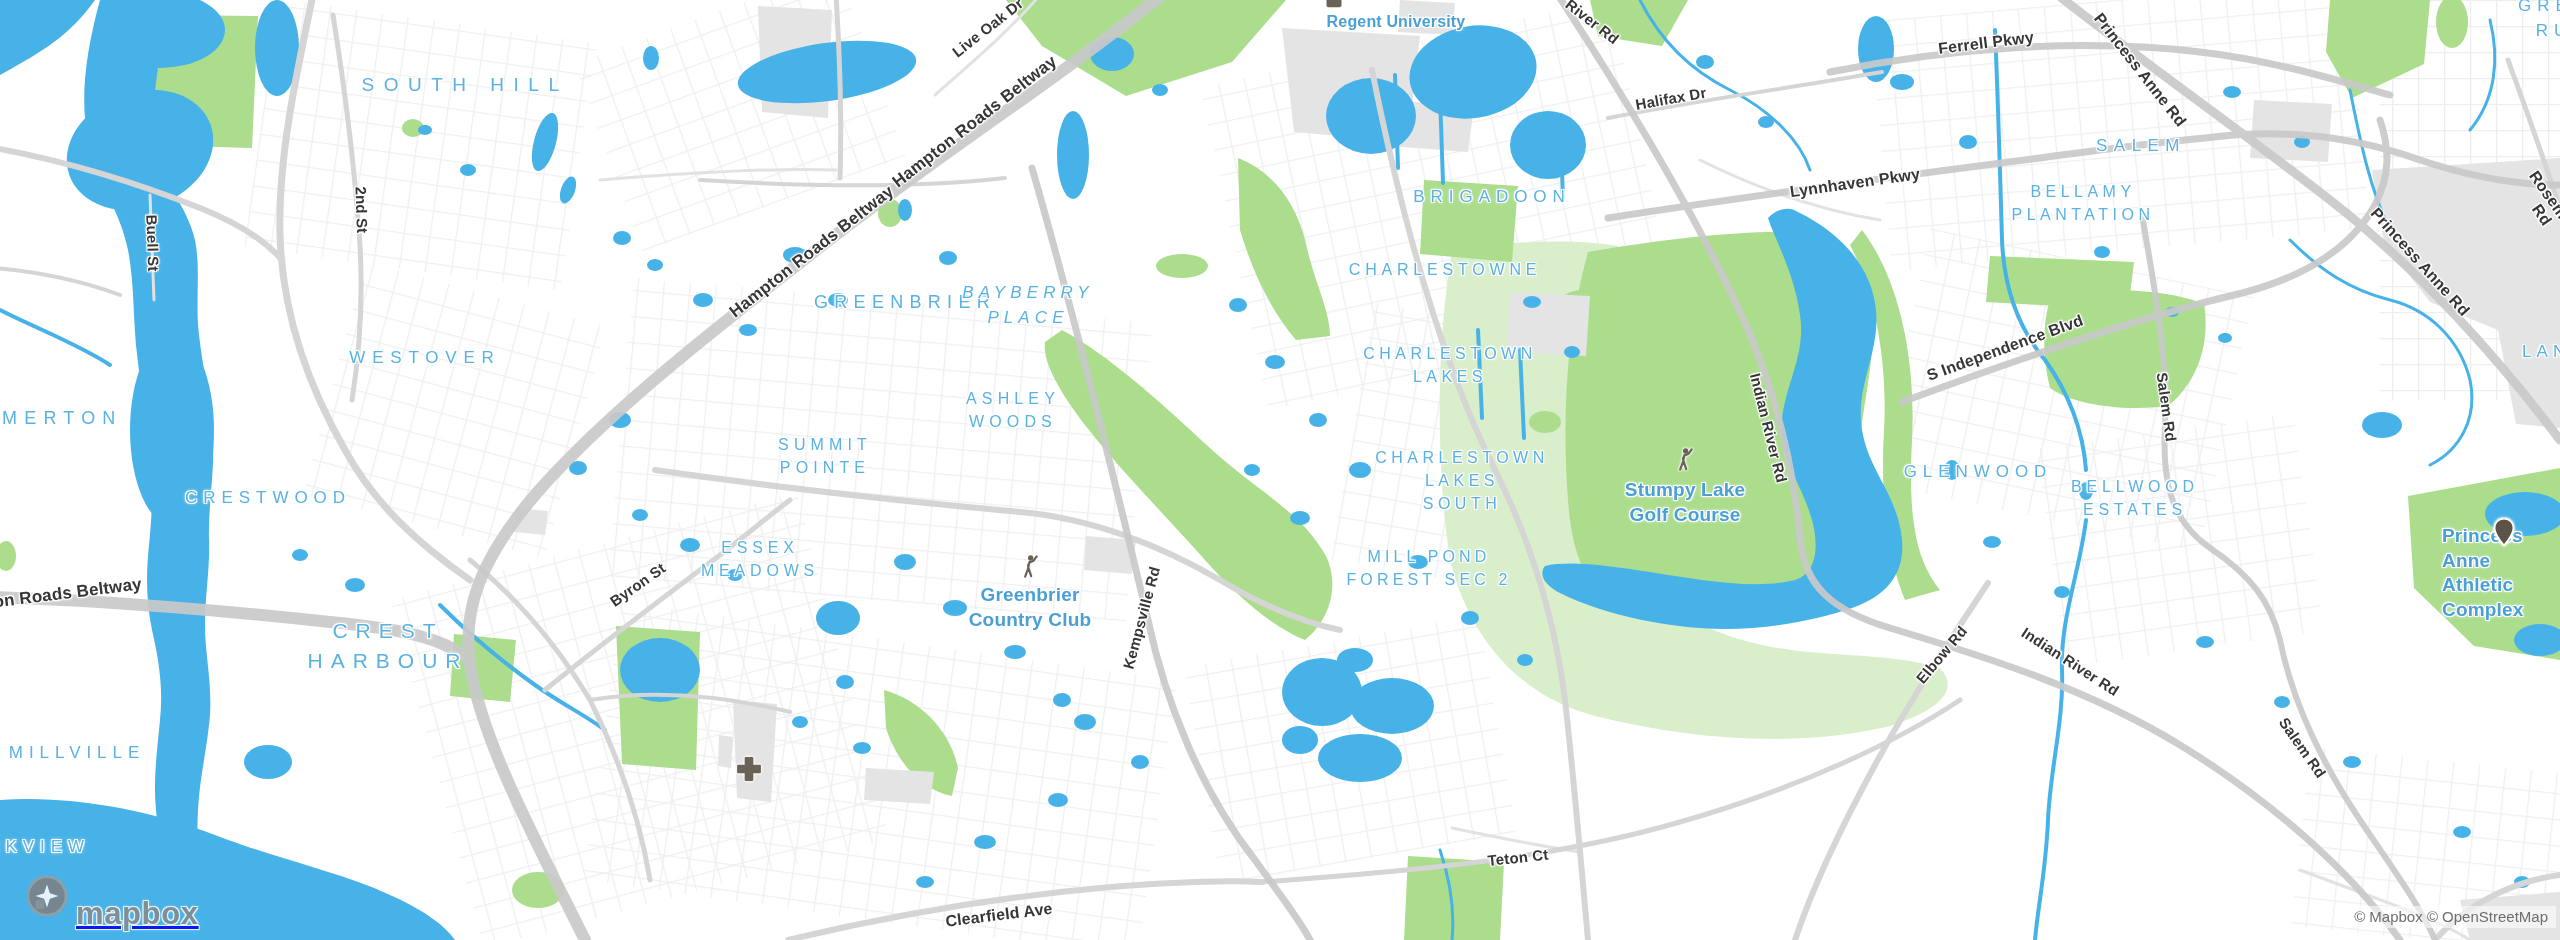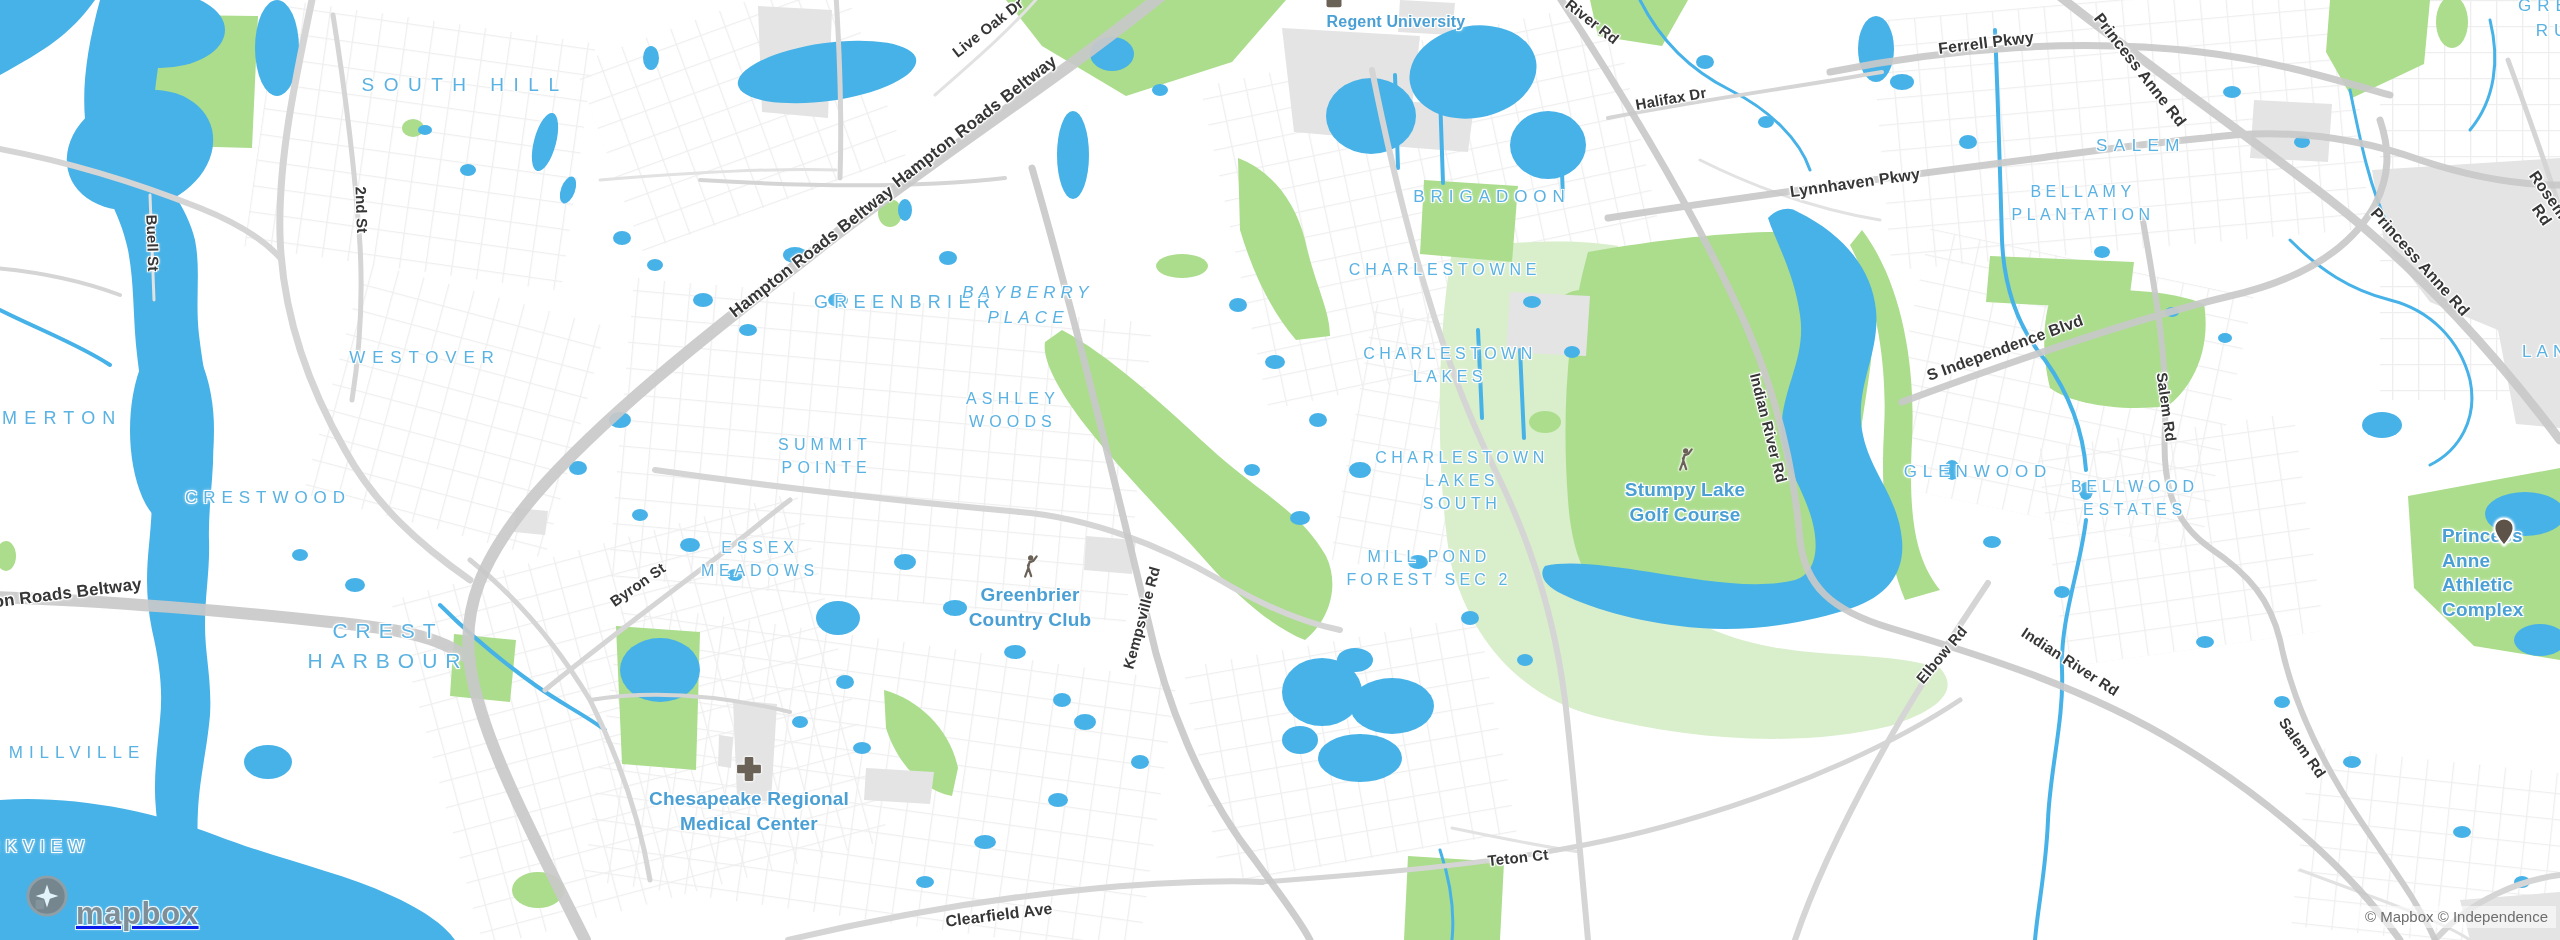--- a/index.html
+++ b/index.html
@@ -278,21 +278,21 @@
       <div class="lbl area" style="left: 268px; top: 498px; font-size: 17px; letter-spacing: 0.35em; transform: translate(-50%, -50%) rotate(0deg); text-align: center;">CRESTWOOD</div>
       <div class="lbl area" style="left: 388px; top: 646px; font-size: 21px; letter-spacing: 0.38em; transform: translate(-50%, -50%) rotate(0deg);">CREST
 HARBOUR</div>
       <div class="lbl area" style="left: 77px; top: 753px; font-size: 17px; letter-spacing: 0.35em; transform: translate(-50%, -50%) rotate(0deg);">MILLVILLE</div>
       <div class="lbl area la" style="left: -46px; top: 847px; font-size: 17px; letter-spacing: 0.35em; transform: translate(0px, -50%) rotate(0deg);">PARKVIEW</div>
       <div class="lbl area" style="left: 905px; top: 302px; font-size: 18px; letter-spacing: 0.35em; transform: translate(-50%, -50%) rotate(0deg);">GREENBRIER</div>
       <div class="lbl area" style="left: 1028px; top: 306px; font-size: 17px; letter-spacing: 0.3em; transform: translate(-50%, -50%) rotate(0deg); font-style: italic;">BAYBERRY
 PLACE</div>
       <div class="lbl area" style="left: 1013px; top: 410px; font-size: 16px; letter-spacing: 0.32em; transform: translate(-50%, -50%) rotate(0deg);">ASHLEY
 WOODS</div>
-      <div class="lbl area" style="left: 825px; top: 456px; font-size: 16px; letter-spacing: 0.32em; transform: translate(-50%, -50%) rotate(0deg); text-align: right;">SUMMIT
+      <div class="lbl area" style="left: 825px; top: 456px; font-size: 16px; letter-spacing: 0.32em; transform: translate(-50%, -50%) rotate(0deg);">SUMMIT
 POINTE</div>
       <div class="lbl area" style="left: 760px; top: 559px; font-size: 16px; letter-spacing: 0.3em; transform: translate(-50%, -50%) rotate(0deg);">ESSEX
 MEADOWS</div>
       <div class="lbl area" style="left: 1492px; top: 197px; font-size: 17px; letter-spacing: 0.35em; transform: translate(-50%, -50%) rotate(0deg);">BRIGADOON</div>
       <div class="lbl area" style="left: 1445px; top: 270px; font-size: 16px; letter-spacing: 0.3em; transform: translate(-50%, -50%) rotate(0deg);">CHARLESTOWNE</div>
       <div class="lbl area" style="left: 1450px; top: 365px; font-size: 16px; letter-spacing: 0.28em; transform: translate(-50%, -50%) rotate(0deg);">CHARLESTOWN
 LAKES</div>
       <div class="lbl area" style="left: 1462px; top: 481px; font-size: 16px; letter-spacing: 0.28em; transform: translate(-50%, -50%) rotate(0deg);">CHARLESTOWN
 LAKES
 SOUTH</div>
@@ -336,33 +336,31 @@
       <div class="lbl poi" style="left: 1685px; top: 503px; transform: translate(-50%, -50%) rotate(0deg);">Stumpy Lake
 Golf Course</div>
       <div class="icon-wrap" style="left: 1684px; top: 464px;"><svg width="22" height="29">
           <use href="#sym-golfer"></use>
         </svg></div>
       <div class="lbl poi" style="left: 1030px; top: 608px; transform: translate(-50%, -50%) rotate(0deg);">Greenbrier
 Country Club</div>
       <div class="icon-wrap" style="left: 1029px; top: 571px;"><svg width="22" height="29">
           <use href="#sym-golfer"></use>
         </svg></div>
-      <div class="lbl poi" style="left: 749px; top: 812px; transform: translate(-50%, -50%) rotate(0deg);">Chesapeake Regional
-Medical Center</div>
       <div class="icon-wrap" style="left: 749px; top: 771px;"><svg width="26" height="26">
           <use href="#sym-cross"></use>
         </svg></div>
       <div class="lbl poi la" style="left: 2442px; top: 573px; transform: translate(0px, -50%) rotate(0deg);">Princess Anne
 Athletic Complex</div>
       <div class="icon-wrap" style="left: 2504px; top: 534px;"><svg width="22" height="29">
           <use href="#sym-pin"></use>
         </svg></div>
     </div>
 
   <a id="logo" href="#">
     <svg width="42" height="42">
         <use href="#sym-logo-mark"></use>
       </svg>
     <span class="word">mapbox</span>
   </a>
 
-  <div id="attribution">© Mapbox © Independence</div>
+  <div id="attribution">© Mapbox © OpenStreetMap</div>
 </div>
 
 </body></html>

